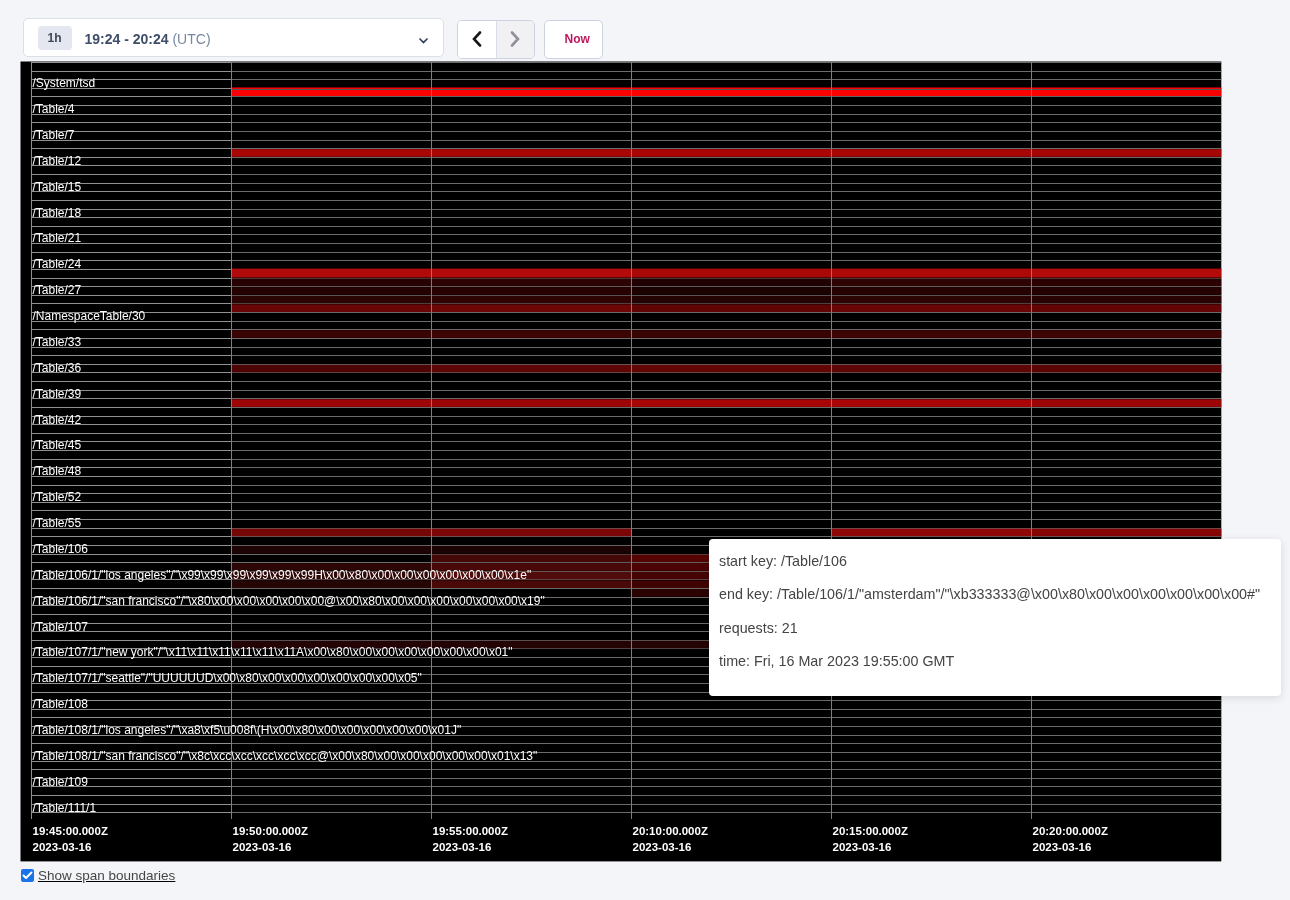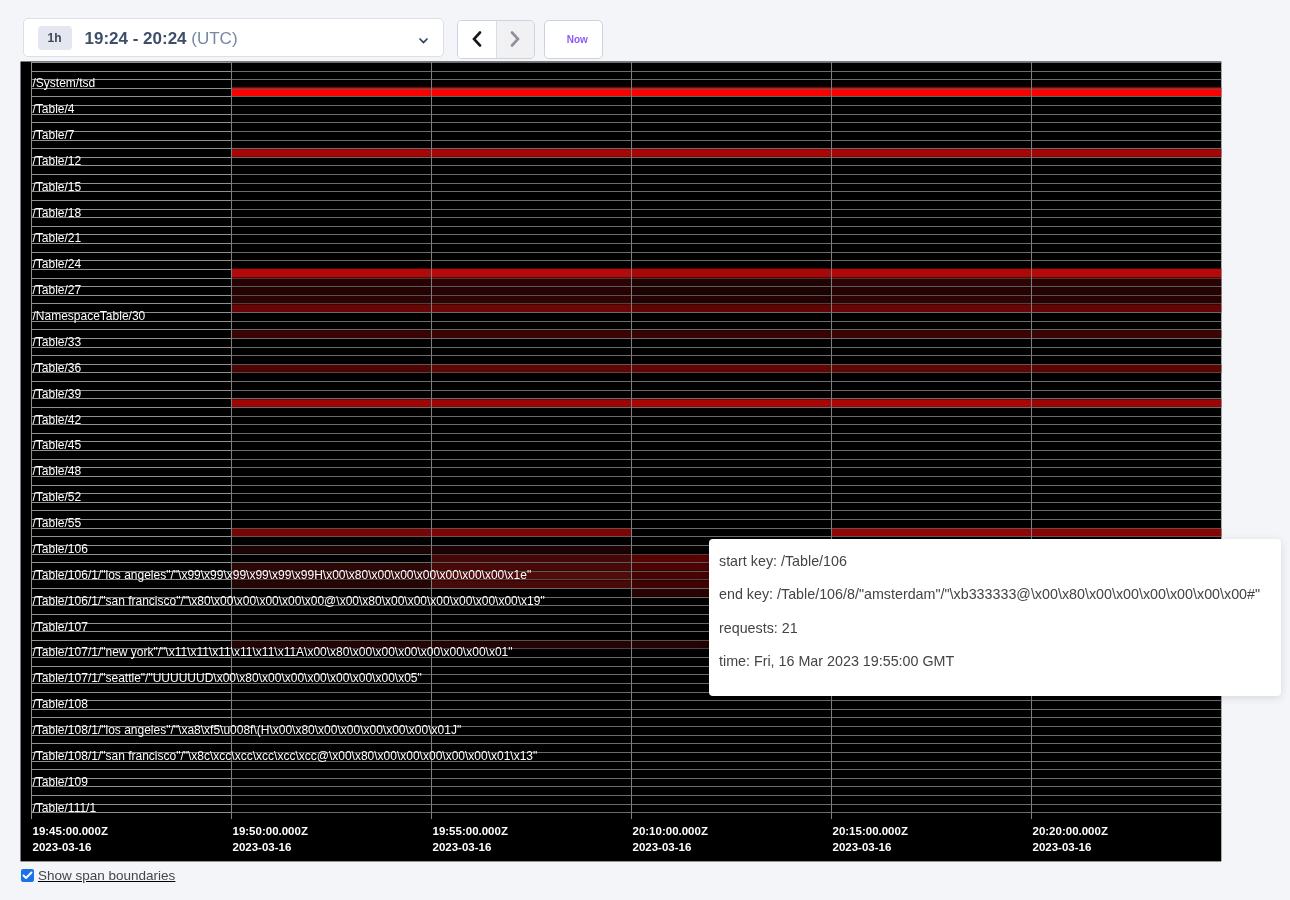--- a/index.html
+++ b/index.html
@@ -9,32 +9,32 @@
   .page { position:relative; width:1290px; height:900px; }
   svg text.rl { font:400 12px "Liberation Sans", sans-serif; fill:#fff; }
   svg text.ax { font:700 11.5px "Liberation Sans", sans-serif; fill:#fff; }
 
   .selectbox { position:absolute; left:22.5px; top:18px; width:421px; height:39px;
      background:#fff; border:1px solid #dadfe8; border-radius:5px;
      display:flex; align-items:center; }
   .badge1h { margin-left:14px; width:34px; height:24px; background:#e4e7f0;
      border-radius:4px; color:#3c4858; font-size:12px; font-weight:700;
      display:flex; align-items:center; justify-content:center; }
-  .trange { margin-left:13px; font-size:17px; font-weight:700; color:#3e4e68; padding-top:3.5px; }
+  .trange { margin-left:13px; font-size:14px; font-weight:700; color:#3e4e68; padding-top:3.5px; }
   .trange .utc { font-weight:400; color:#7787a1; }
   .selcaret { position:absolute; right:15px; top:19px; }
 
   .btngroup { position:absolute; left:457px; top:19.5px; width:78px; height:39px;
      border:1px solid #ccd2e0; border-radius:5px; background:#fff; display:flex; overflow:hidden; }
   .btnprev { width:38.5px; height:100%; background:#fff; display:flex; align-items:center; justify-content:center; }
   .btnnext { width:39px; height:100%; background:#f1f1f4; border-left:1px solid #d9dde9;
      display:flex; align-items:center; justify-content:center; }
   .btnnow { position:absolute; left:544px; top:19.5px; width:58.5px; height:39px;
      background:#fff; border:1px solid #ccd2e0; border-radius:5px;
-     color:#8b5cf6; font-size:10px; font-weight:700;
+     color:#be185d; font-size:12px; font-weight:700;
      display:flex; align-items:center; justify-content:center;padding-left:8px; }
 
   .tooltip { position:absolute; left:709px; top:539px; width:571.5px; height:156.6px;
      background:#fff; border-radius:4px; box-shadow:0 2px 8px rgba(0,0,0,0.12);
      font-size:14.3px; color:#3f444e; }
   .tooltip div { filter:grayscale(1); position:absolute; left:10px; white-space:nowrap; }
 
   .cbrow { position:absolute; left:21px; top:868px; display:flex; align-items:center;text-decoration:underline; }
   .cbox { width:13px; height:13px; background:#1a73e8; border-radius:2px; position:relative; }
   .cbox svg { position:absolute; left:1px; top:2px; }
@@ -361,21 +361,21 @@
     <div class="btnnext">
       <svg width="10" height="16" viewBox="0 0 10 16">
           <path d="M2 1.5 L8 8 L2 14.5" fill="none" stroke="#909099" stroke-width="2.6" stroke-linecap="round"></path>
         </svg>
     </div>
   </div>
   <div class="btnnow">Now</div>
 
   <div class="tooltip">
     <div style="top:13.5px">start key: /Table/106</div>
-    <div style="top:47px">end key: /Table/106/8/"amsterdam"/"\xb333333@\x00\x80\x00\x00\x00\x00\x00\x00#"</div>
+    <div style="top:47px">end key: /Table/106/1/"amsterdam"/"\xb333333@\x00\x80\x00\x00\x00\x00\x00\x00#"</div>
     <div style="top:80.5px">requests: 21</div>
     <div style="top:114px">time: Fri, 16 Mar 2023 19:55:00 GMT</div>
   </div>
 
   <div class="cbrow">
     <div class="cbox">
       <svg width="11" height="9" viewBox="0 0 11 9">
           <path d="M1.5 4.5 L4 7 L9.5 1.5" fill="none" stroke="#fff" stroke-width="2" stroke-linecap="round" stroke-linejoin="round"></path>
         </svg>
     </div>

